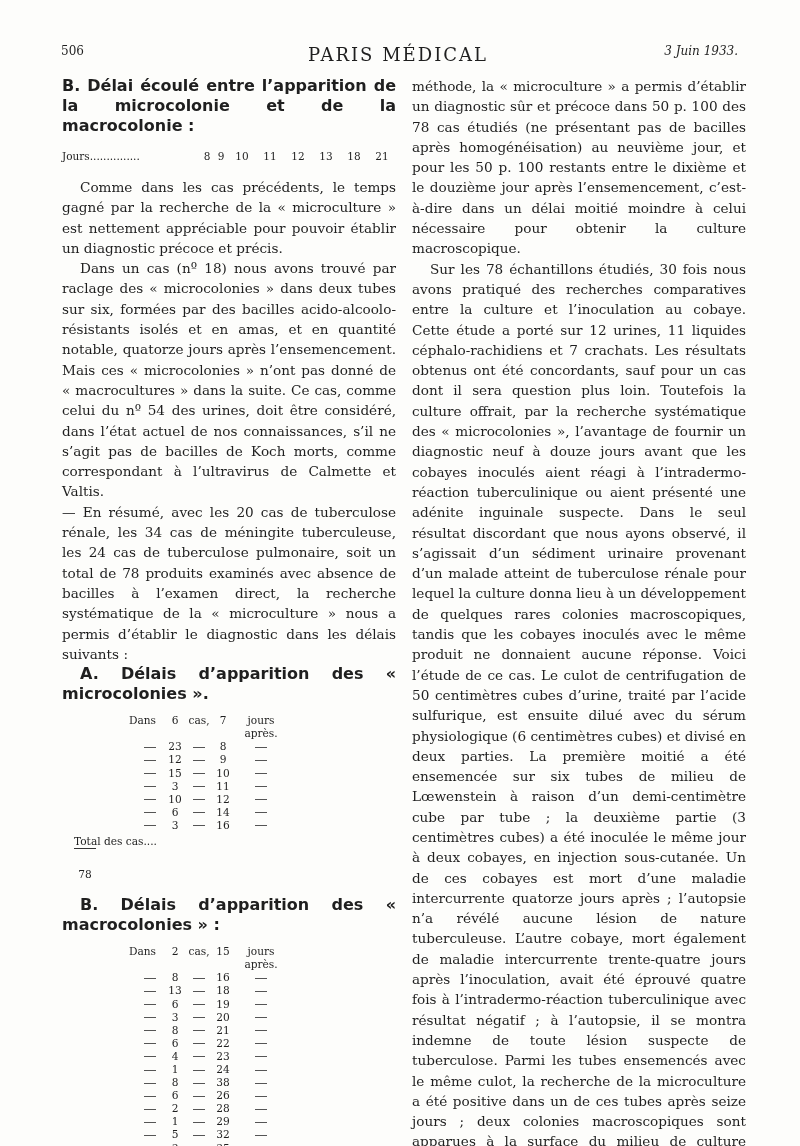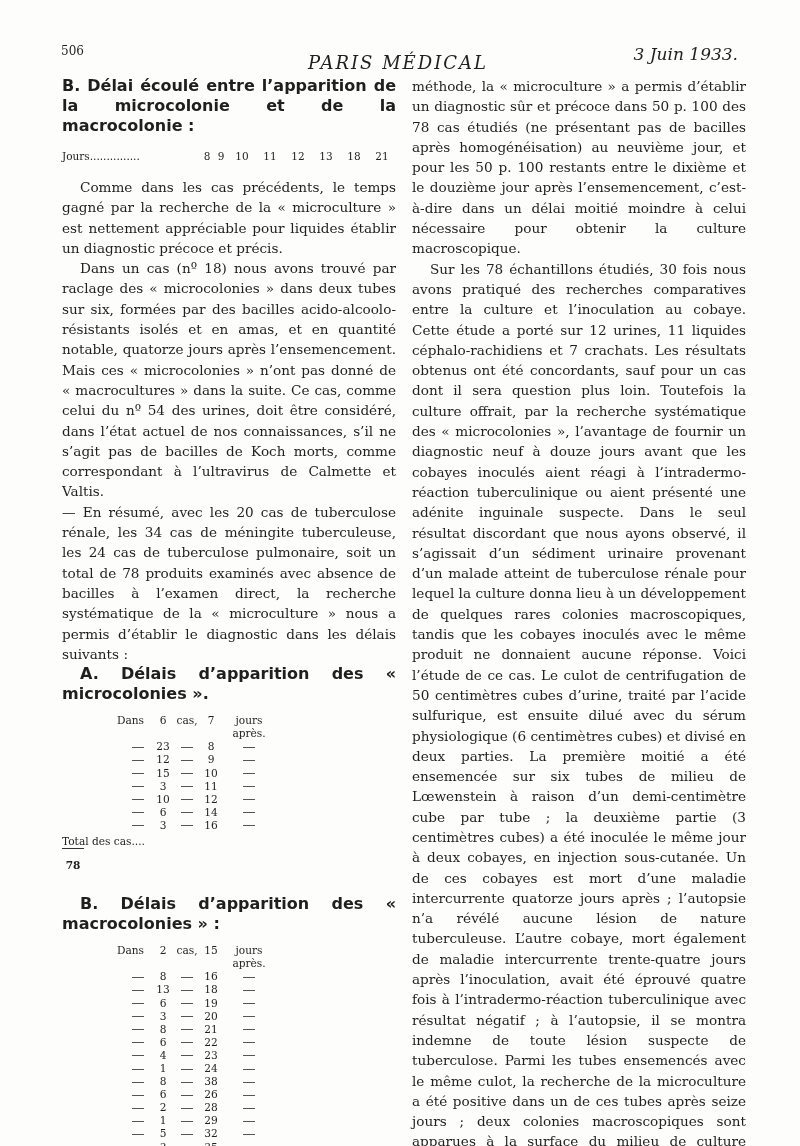--- a/index.html
+++ b/index.html
@@ -3,45 +3,45 @@
 <meta charset="utf-8">
 <style>
   html, body { margin: 0; padding: 0; }
   body {
     width: 800px; height: 1146px; background: #fdfdfb; color: #1f1f1f;
     font-family: "DejaVu Serif", "Liberation Serif", serif;
     position: relative; overflow: hidden;
   }
   .header { position: absolute; top: 44px; left: 58px; width: 680px; height: 26px; }
   .pageno { position: absolute; left: 3px; top: 0; font-size: 12px; }
-  .journal { position: absolute; left: 0; right: 0; top: 8px; text-align: center; font-style: italic; font-size: 18px; letter-spacing: 2px; }
-  .date { position: absolute; right: 0; top: 0; font-style: italic; font-size: 17px; }
+  .journal { position: absolute; left: 0; right: 0; top: 0; text-align: center; font-size: 18px; letter-spacing: 2px; }
+  .date { position: absolute; right: 0; top: 0; font-style: italic; font-size: 12px; }
 
   .col { position: absolute; top: 76px; width: 334px; font-size: 13.6px; line-height: 20.3px; text-align: justify; }
   .col.left { left: 62px; }
   .col.right { left: 412px; }
   p { margin: 0; text-indent: 18px; }
   p.noindent { text-indent: 0; }
   .heading { font-family: "DejaVu Sans", "Liberation Sans", sans-serif; font-weight: bold; font-size: 16px; line-height: 20px; margin: 0; }
   .heading.indent { text-indent: 18px; }
 
   table.jours { font-size: 10.5px; line-height: 13px; border-collapse: collapse; margin: 14px 0 14px 0; width: 100%; }
   table.jours td { padding: 0; text-align: center; }
   table.jours td.lbl { text-align: left; width: 138px; }
 
-  .tbl { font-size: 10.6px; line-height: 13.1px; margin: 10px 0 4px 0; }
+  .tbl { font-size: 10.6px; line-height: 13.1px; margin: 10px 0 4px 12px; }
   .tbl .row { display: flex; }
   .tbl .c1 { width: 82px; text-align: right; padding-right: 8px; }
   .tbl .c2 { width: 22px; text-align: center; }
   .tbl .c3 { width: 26px; text-align: center; }
   .tbl .c4 { width: 22px; text-align: center; }
   .tbl .c5 { width: 54px; text-align: center; }
   .tbl .total { display: flex; margin-top: 3px; flex-direction: column; }
   .tbl .total .tl { width: 90px; }
-  .tbl .total .tv { width: 22px; text-align: center; border-top: 1px solid #333; padding-top: 10px; font-weight: bold; }
+  .tbl .total .tv { width: 22px; text-align: center; border-top: 1px solid #333; padding-top: 19px; }
   .tbl .note { font-size: 16px; line-height: 13px; }
   .dash { display: inline-block; width: 12px; border-top: 1px solid #555; vertical-align: middle; }
 </style>
 </head>
 <body>
 
 <div class="header">
   <span class="pageno">506</span>
   <span class="journal">PARIS MÉDICAL</span>
   <span class="date">3 Juin 1933.</span>
@@ -59,21 +59,21 @@
       <td>10</td>
       <td>11</td>
       <td>12</td>
       <td>13</td>
       <td>18</td>
       <td>21</td>
     </tr>
   </tbody>
     </table>
 
-  <p>Comme dans les cas précédents, le temps gagné par la recherche de la « microculture » est nettement appréciable pour liquides établir un diagnostic précoce et précis.</p>
+  <p>Comme dans les cas précédents, le temps gagné par la recherche de la « microculture » est nettement appréciable pour pouvoir établir un diagnostic précoce et précis.</p>
   <p>Dans un cas (nº 18) nous avons trouvé par raclage des « microcolonies » dans deux tubes sur six, formées par des bacilles acido-alcoolo-résistants isolés et en amas, et en quantité notable, quatorze jours après l’ensemencement. Mais ces « microcolonies » n’ont pas donné de « macrocultures » dans la suite. Ce cas, comme celui du nº 54 des urines, doit être considéré, dans l’état actuel de nos connaissances, s’il ne s’agit pas de bacilles de Koch morts, comme correspondant à l’ultravirus de Calmette et Valtis.</p>
   <p class="noindent">— En résumé, avec les 20 cas de tuberculose rénale, les 34 cas de méningite tuberculeuse, les 24 cas de tuberculose pulmonaire, soit un total de 78 produits examinés avec absence de bacilles à l’examen direct, la recherche systématique de la « microculture » nous a permis d’établir le diagnostic dans les délais suivants :</p>
   <div class="heading indent">A. Délais d’apparition des « microcolonies ».</div>
 
   <div class="tbl" id="table-a">
     <div class="row">
       <span class="c1">Dans</span>
       <span class="c2">6</span>
       <span class="c3">cas,</span>
       <span class="c4">7</span>
@@ -129,21 +129,21 @@
           <span class="c4">16</span>
           <span class="c5"><span class="dash"></span></span>
         </div>
       </div>
     <div class="total">
       <span class="tl">Total des cas....</span>
       <span class="tv">78</span>
     </div>
   </div>
 
-  <div class="heading indent" style="margin-top:22px">B. Délais d’apparition des « macrocolonies » :</div>
+  <div class="heading indent" style="margin-top:14px">B. Délais d’apparition des « macrocolonies » :</div>
 
   <div class="tbl" id="table-b">
     <div class="row">
       <span class="c1">Dans</span>
       <span class="c2">2</span>
       <span class="c3">cas,</span>
       <span class="c4">15</span>
       <span class="c5">jours après.</span>
     </div>
     <div class="rows">

